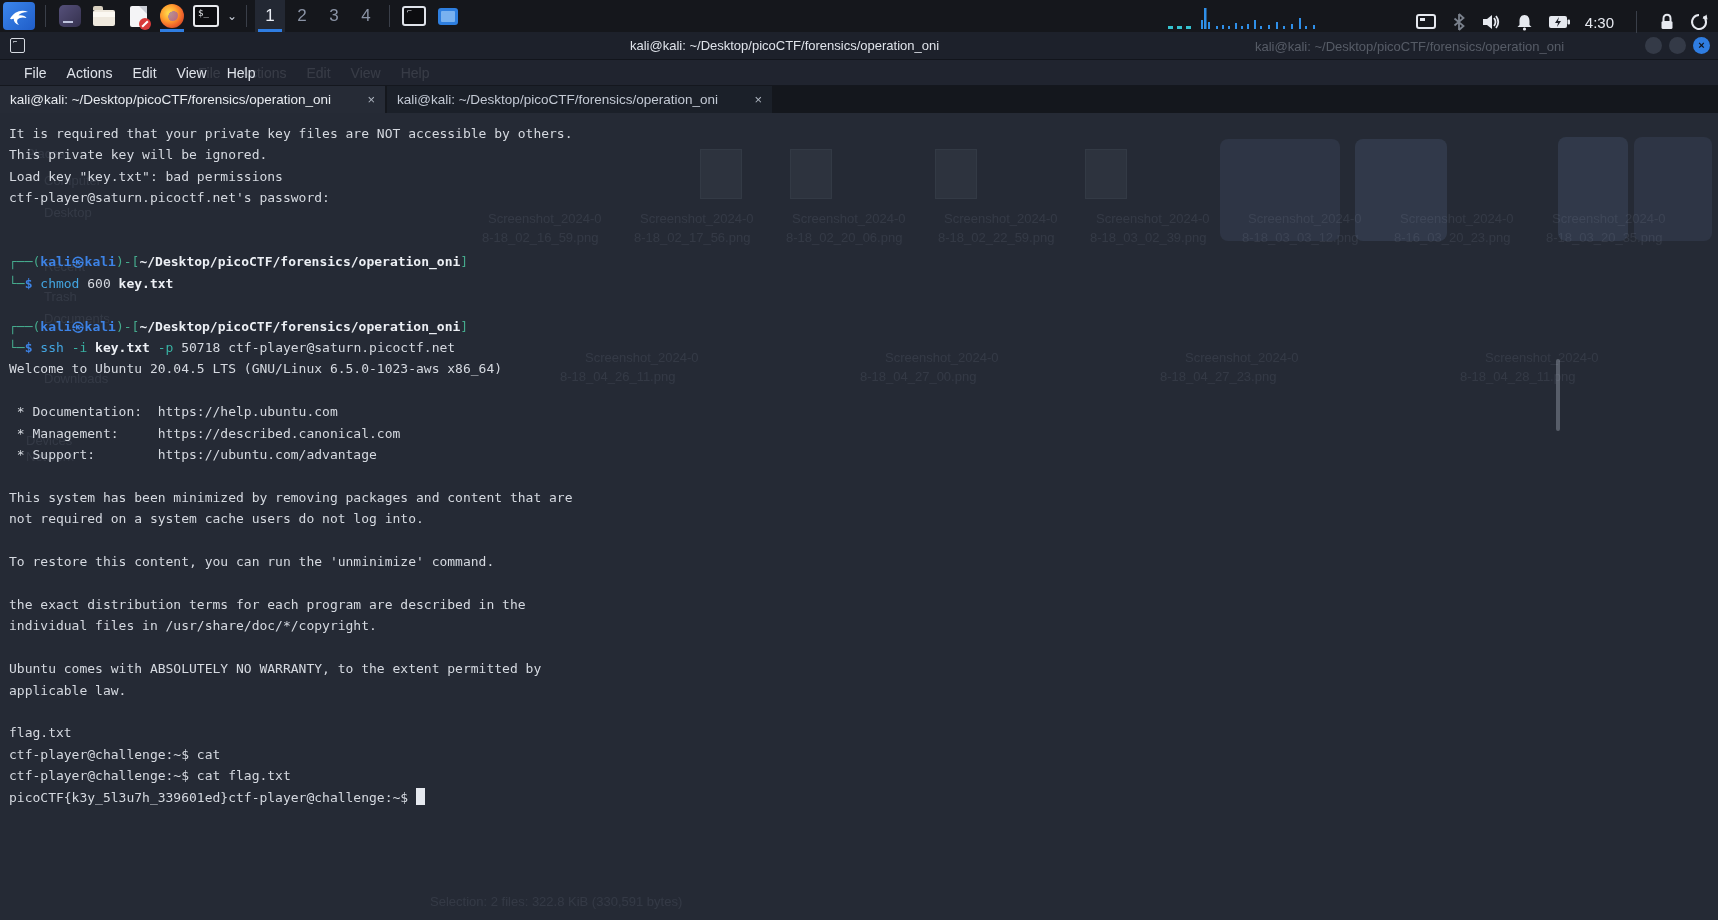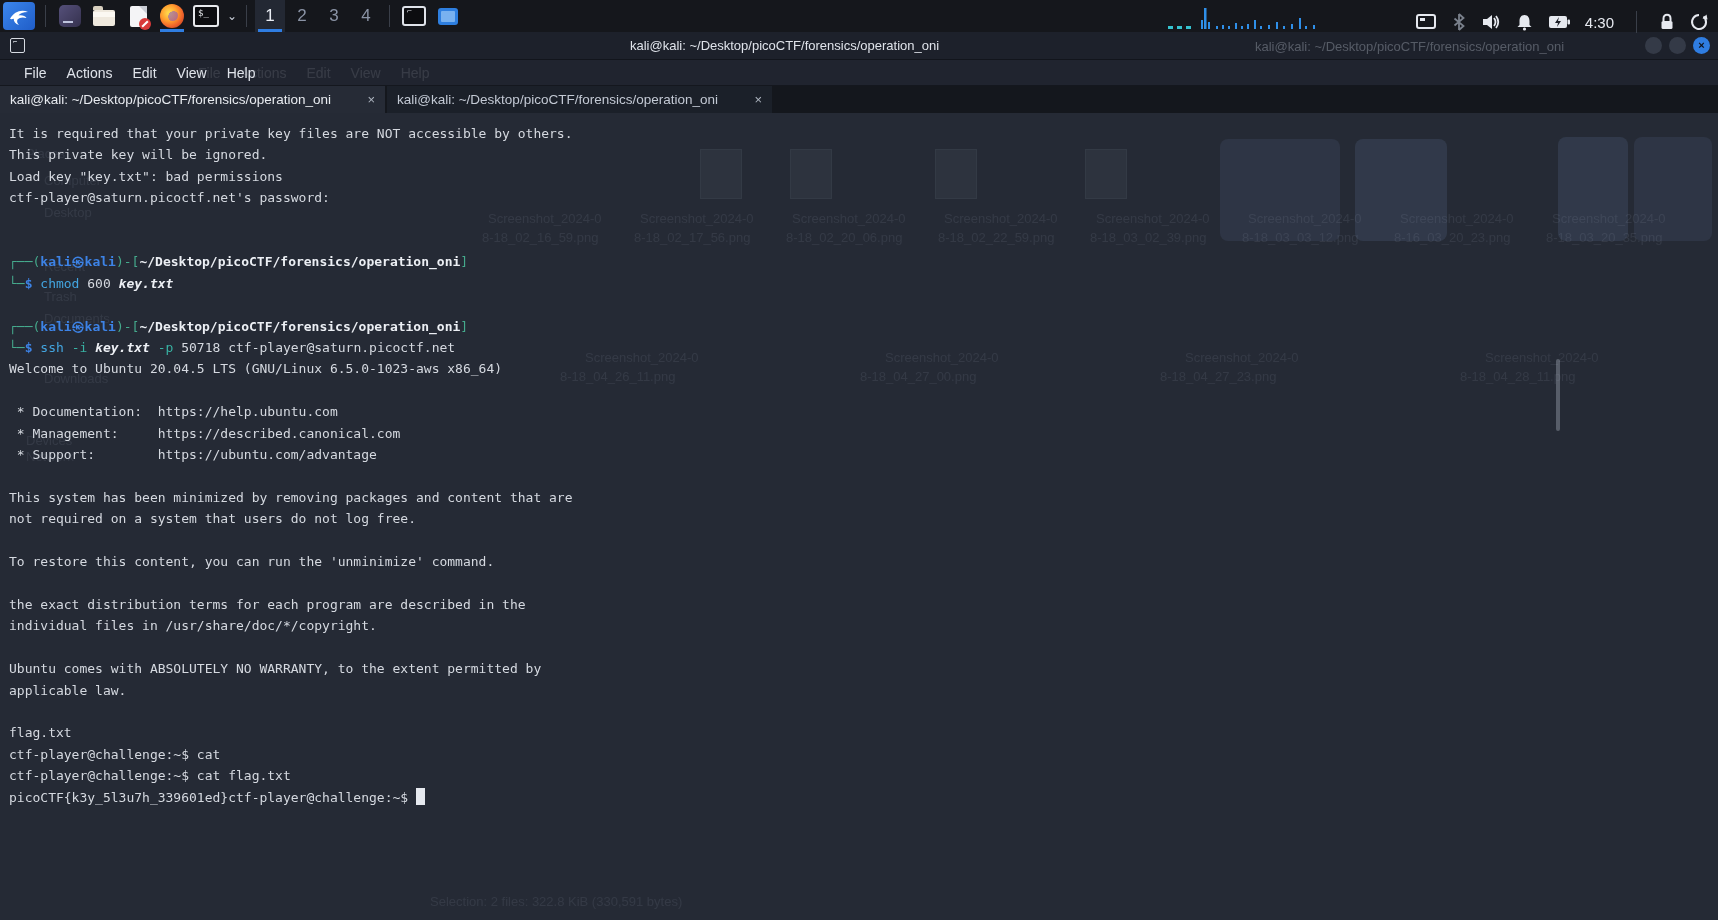--- a/index.html
+++ b/index.html
@@ -62,21 +62,21 @@
   .g-tile { position:absolute; background:rgba(140,170,230,.09); border-radius:8px; }
   .g-scroll { position:absolute; left:1556px; top:246px; width:4px; height:72px; background:rgba(220,228,240,.28); border-radius:2px; }
   .termtext { position:relative; z-index:1; padding:10px 0 0 9px; font-family:"DejaVu Sans Mono",monospace; font-size:13px; line-height:21.4px; color:#d5d9e0; }
   .term-line { white-space:pre; }
   .sg-p  { color:#d5d9e0; }
   .sg-g  { color:#45a98c; }
   .sg-ub { color:#3d83e6; font-weight:bold; }
   .sg-d  { color:#3d83e6; font-weight:bold; }
   .sg-c  { color:#43a5e0; }
   .sg-o  { color:#38b2a3; }
-  .sg-fb { color:#eceff4; font-weight:bold;font-style:italic; }
+  .sg-fb { color:#eceff4; font-weight:bold; }
   .sg-wb { color:#eceff4; font-weight:bold; }
   .cursor { display:inline-block; width:9px; height:17px; background:#e6e9ef; vertical-align:-3px; }
 </style>
 </head>
 <body>
 
 <div class="taskbar">
   <div class="tb-left">
     <div class="kali-btn">
       <svg width="22" height="20" viewBox="0 0 22 20">
@@ -281,21 +281,21 @@
         <div class="term-line">&nbsp;</div>
         <div class="term-line"><span class="sg-g">┌──(</span><span class="sg-ub">kali㉿kali</span><span class="sg-g">)-[</span><span class="sg-wb">~/Desktop/picoCTF/forensics/operation_oni</span><span class="sg-g">]</span></div>
         <div class="term-line"><span class="sg-g">└─</span><span class="sg-d">$</span><span class="sg-p"> </span><span class="sg-c">ssh</span><span class="sg-p"> </span><span class="sg-o">-i</span><span class="sg-p"> </span><span class="sg-fb">key.txt</span><span class="sg-p"> </span><span class="sg-o">-p</span><span class="sg-p"> 50718 ctf-player@saturn.picoctf.net</span></div>
         <div class="term-line"><span class="sg-p">Welcome to Ubuntu 20.04.5 LTS (GNU/Linux 6.5.0-1023-aws x86_64)</span></div>
         <div class="term-line">&nbsp;</div>
         <div class="term-line"><span class="sg-p"> * Documentation:  https://help.ubuntu.com</span></div>
         <div class="term-line"><span class="sg-p"> * Management:     https://described.canonical.com</span></div>
         <div class="term-line"><span class="sg-p"> * Support:        https://ubuntu.com/advantage</span></div>
         <div class="term-line">&nbsp;</div>
         <div class="term-line"><span class="sg-p">This system has been minimized by removing packages and content that are</span></div>
-        <div class="term-line"><span class="sg-p">not required on a system that users do not log free.</span></div>
+        <div class="term-line"><span class="sg-p">not required on a system cache users do not log into.</span></div>
         <div class="term-line">&nbsp;</div>
         <div class="term-line"><span class="sg-p">To restore this content, you can run the 'unminimize' command.</span></div>
         <div class="term-line">&nbsp;</div>
         <div class="term-line"><span class="sg-p">the exact distribution terms for each program are described in the</span></div>
         <div class="term-line"><span class="sg-p">individual files in /usr/share/doc/*/copyright.</span></div>
         <div class="term-line">&nbsp;</div>
         <div class="term-line"><span class="sg-p">Ubuntu comes with ABSOLUTELY NO WARRANTY, to the extent permitted by</span></div>
         <div class="term-line"><span class="sg-p">applicable law.</span></div>
         <div class="term-line">&nbsp;</div>
         <div class="term-line"><span class="sg-p">flag.txt</span></div>

